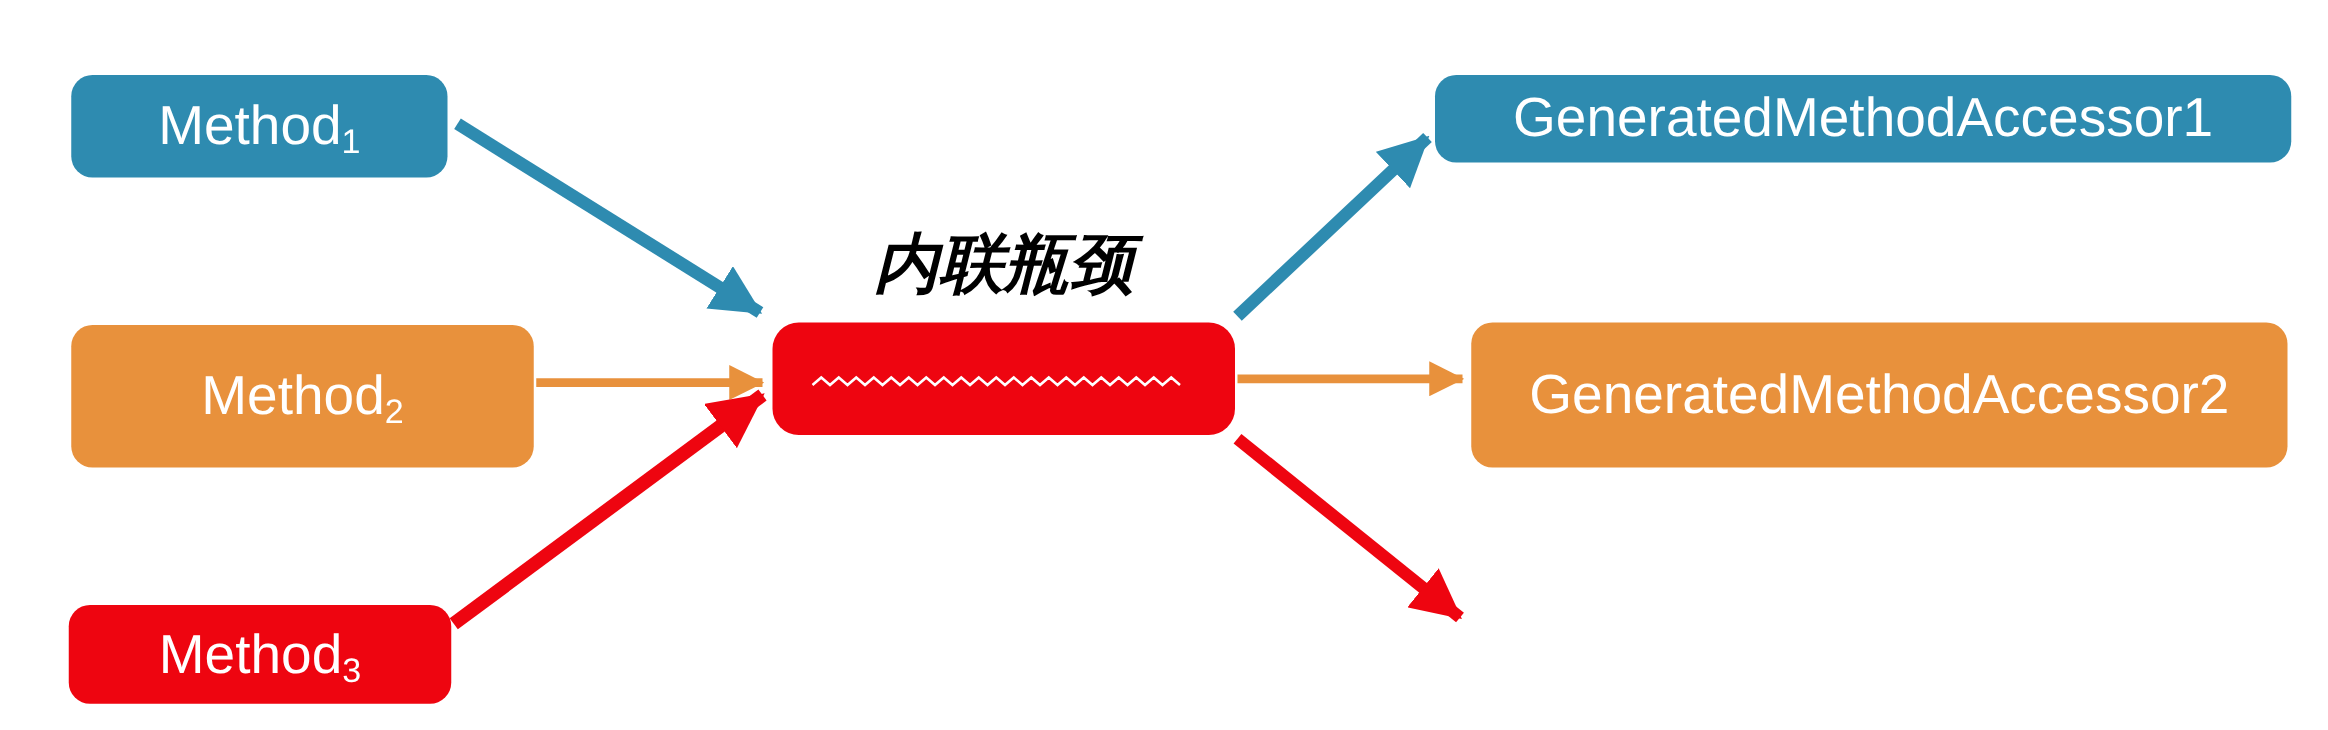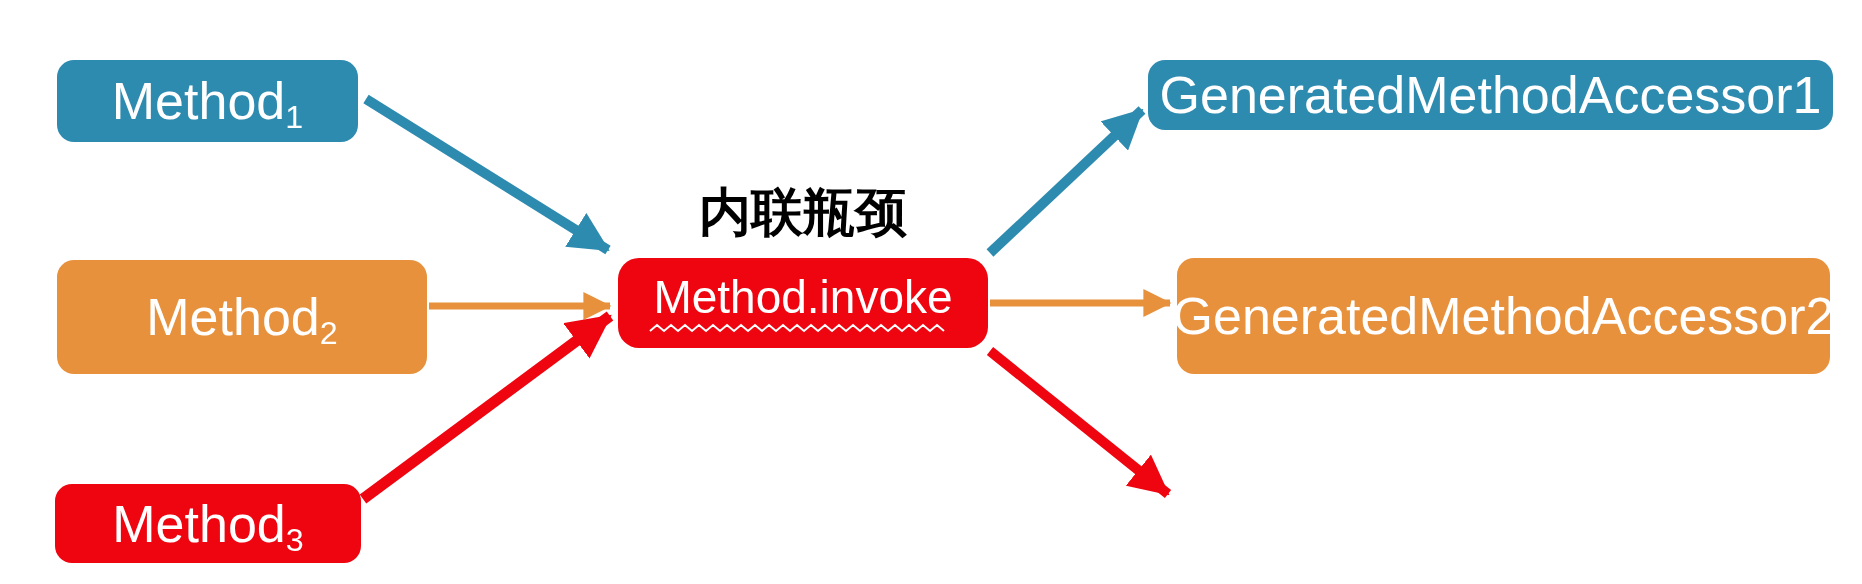--- a/index.html
+++ b/index.html
@@ -12,21 +12,21 @@
   }
   #arrow-layer{position:absolute;left:0;top:0;width:1862px;height:584px;}
   .box{
     position:absolute;
     border-radius:17px;
     display:flex;align-items:center;justify-content:center;
     color:#ffffff;
     box-sizing:border-box;
   }
   .box .box-label{
-    font-size:52px;
+    font-size:44px;
     line-height:1;
     white-space:nowrap;
   }
   .box .box-label sub{
     font-size:0.62em;
     line-height:0;
     vertical-align:-0.28em;
   }
   .teal{background:#2E8BB0;}
   .orange{background:#E8913C;}
@@ -39,20 +39,21 @@
   #center-box .squiggle{margin-top:3px;display:block;}
   #annotation{
     position:absolute;
     left:603px;top:184px;width:400px;
     text-align:center;
     font-size:52px;
     font-weight:700;
     color:#000000;
     line-height:1.1;
     white-space:nowrap;
+    font-style:italic;
   }
 </style>
 </head>
 <body>
 
 <div id="canvas">
 
   <svg id="arrow-layer" viewBox="0 0 1862 584" xmlns="http://www.w3.org/2000/svg">
     <defs>
       <marker id="head-teal" viewBox="0 0 4 4" markerWidth="4" markerHeight="4" refX="3.8" refY="2" orient="auto" markerUnits="strokeWidth">
@@ -81,21 +82,20 @@
     <span class="box-label"><span>Method</span><sub>2</sub></span>
   </div>
 
   <div class="box red" style="left:55px;top:484px;width:306px;height:79px">
     <span class="box-label"><span>Method</span><sub>3</sub></span>
   </div>
 
   <div id="annotation">内联瓶颈</div>
 
   <div class="box red" id="center-box" style="left:618px;top:258px;width:370px;height:90px">
-    <span class="box-label">Method.invoke</span>
     <svg class="squiggle" width="308" height="10" viewBox="0 0 308 10" xmlns="http://www.w3.org/2000/svg">
       <path d="M1 8 l7 -6 l7 6 l7 -6 l7 6 l7 -6 l7 6 l7 -6 l7 6 l7 -6 l7 6 l7 -6 l7 6 l7 -6 l7 6 l7 -6 l7 6 l7 -6 l7 6 l7 -6 l7 6 l7 -6 l7 6 l7 -6 l7 6 l7 -6 l7 6 l7 -6 l7 6 l7 -6 l7 6 l7 -6 l7 6 l7 -6 l7 6 l7 -6 l7 6 l7 -6 l7 6 l7 -6 l7 6 l7 -6 l7 6" stroke="#ffffff" stroke-width="2" fill="none"></path>
     </svg>
   </div>
 
   <div class="box teal" style="left:1148px;top:60px;width:685px;height:70px">
     <span class="box-label">GeneratedMethodAccessor1</span>
   </div>
 
   <div class="box orange" style="left:1177px;top:258px;width:653px;height:116px">

